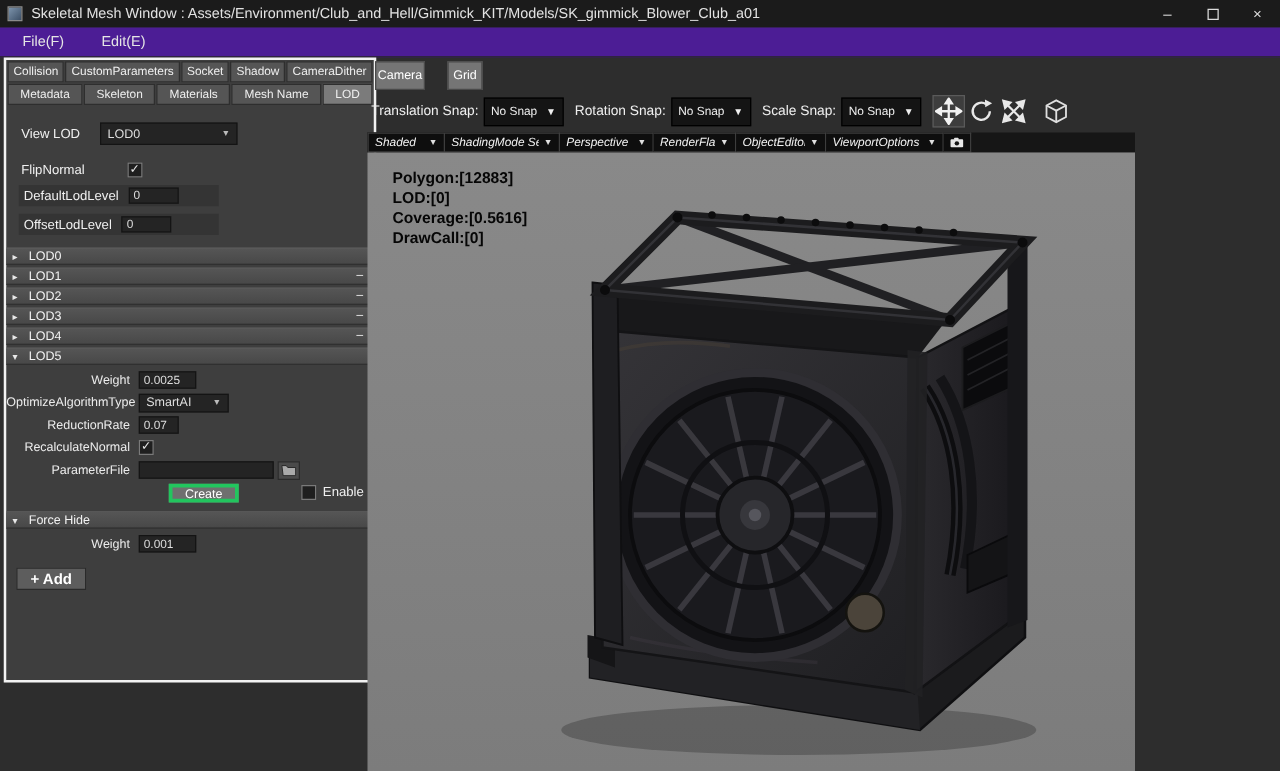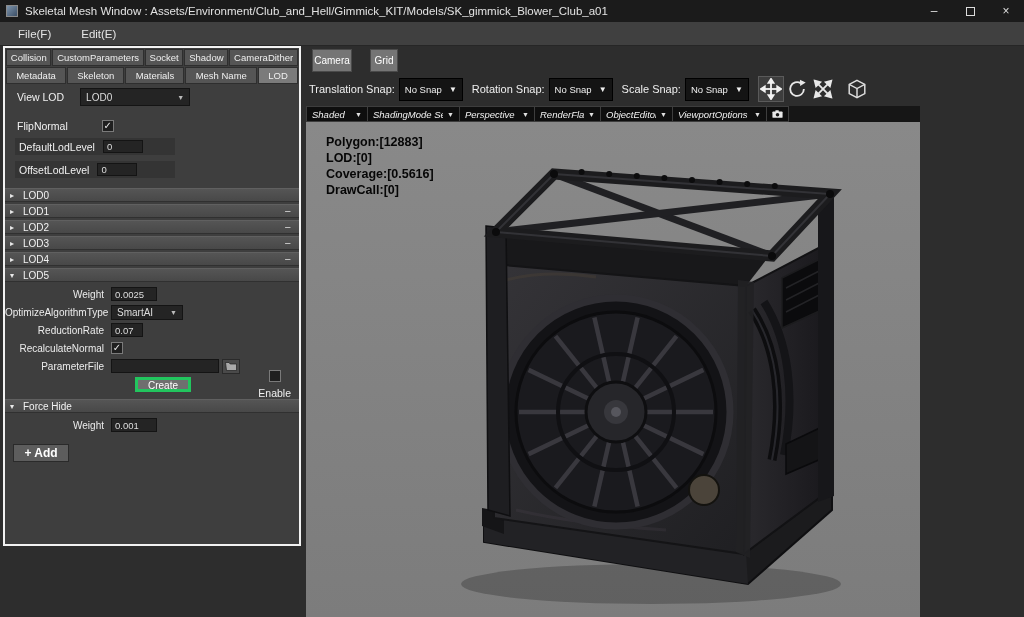--- a/index.html
+++ b/index.html
@@ -7,33 +7,33 @@
   body { position:relative; background:#2d2d2d; font-family:"Liberation Sans",sans-serif; color:#e8e8e8; }
 
   
   .titlebar { position:absolute; left:0; top:0; width:100%; height:22px; background:#1b1b1b; display:flex; align-items:center; }
   .app-icon { width:12px; height:12px; margin:0 7px 0 6px; background:linear-gradient(135deg,#7d94ac,#3c4f66); border:1px solid #8b8b8b; }
   .title-text { font-size:11.5px; color:#e2e2e2; white-space:nowrap; }
   .win-controls { margin-left:auto; display:flex; height:100%; }
   .win-btn { width:36px; height:100%; display:flex; align-items:center; justify-content:center; font-size:12px; color:#dcdcdc; }
   .maximize-box { width:9px; height:9px; border:1px solid #dcdcdc; }
 
-  .menubar { position:absolute; left:0; top:22px; width:100%; height:24px; background:#404040; border-bottom:1px solid #262626; display:flex; align-items:center; padding-left:10px; gap:14px; }
+  .menubar { position:absolute; left:0; top:22px; width:100%; height:24px; background:#4c1d95; border-bottom:1px solid #262626; display:flex; align-items:center; padding-left:10px; gap:14px; }
   .menu-item { font-size:11.5px; color:#e5e5e5; padding:2px 8px; }
 
   
   .left-panel { position:absolute; left:3px; top:46px; width:298px; height:500px; background:#3e3e3e; border:2px solid #f2f2f2; }
   .tabs { display:flex; gap:1px; padding:1px 1px 0 1px; }
   .tab { flex:1 1 auto; background:#555555; color:#efefef; font-size:9.5px; padding:2px 3px; text-align:center; white-space:nowrap; border:1px solid #2e2e2e; }
   .tab.active { background:#7b7b7b; }
 
   .panel-body { position:relative; }
   .lbl { font-size:10.5px; color:#f0f0f0; }
   .row { display:flex; align-items:center; }
-  .view-lod-row { margin:4px 0 0 12px; gap:16px;text-align:right; }
+  .view-lod-row { margin:14px 0 0 12px; gap:16px;text-align:right; }
   .dropdown { width:110px; height:18px; background:#242424; border:1px solid #141414; display:flex; align-items:center; padding:0 5px; }
   .dd-val { font-size:10px; color:#dddddd; }
   .dd-arrow { margin-left:auto; font-size:7px; color:#bbbbbb; }
   .flip-row { margin:14px 0 0 12px; gap:34px; }
   .checkbox { width:12px; height:12px; background:#1f1f1f; border:1px solid #7a7a7a; display:flex; align-items:center; justify-content:center; }
   .chk { font-size:10px; line-height:10px; color:#e8e8e8; }
   .mini-row { margin:6px 0 0 10px; width:160px; background:#343434; padding:2px 4px; gap:8px; }
   .mini-input { width:40px; height:13px; background:#242424; border:1px solid #141414; color:#dddddd; font-size:9.5px; padding:0 3px; font-family:"Liberation Sans",sans-serif; }
 
   .section-header { height:14px; margin-top:2px; background:linear-gradient(#555555,#484848); border-top:1px solid #606060; border-bottom:1px solid #303030; display:flex; align-items:center; padding:0 5px; gap:5px; }
@@ -43,25 +43,25 @@
   .first-header { margin-top:10px; }
 
   .lod-body { padding:3px 0 4px 0; }
   .prop-row { display:flex; align-items:center; height:18px; }
   .prop-label { width:106px; text-align:right; font-size:10px; color:#ececec; padding-right:7px; }
   .prop-input { height:14px; background:#242424; border:1px solid #141414; color:#dddddd; font-size:9.5px; padding:0 3px; font-family:"Liberation Sans",sans-serif; }
   .w46 { width:46px; } .w32 { width:32px; } .w108 { width:108px; }
   .prop-dd { width:72px; height:15px; }
   .folder-btn { width:18px; height:15px; margin-left:3px; background:#4a4a4a; border:1px solid #2a2a2a; display:flex; align-items:center; justify-content:center; }
   .create-btn { width:56px; height:15px; margin-left:24px; background:#6f6f6f; border:3px solid #22c55e; color:#ffffff; font-size:10px; font-family:"Liberation Sans",sans-serif; }
-  .enable-group { margin-left:auto; display:flex; align-items:center; gap:5px; padding-right:8px;flex-direction:column; }
+  .enable-group { margin-left:auto; display:flex; align-items:center; gap:5px; padding-right:8px; }
   .add-btn { margin:10px 0 0 8px; width:56px; height:18px; background:#5d5d5d; border:1px solid #2a2a2a; color:#ffffff; font-weight:bold; font-size:12px; display:flex; align-items:center; justify-content:center; }
 
   
-  .right-area { position:absolute; left:306px; top:46px; width:614px; height:571px; }
+  .right-area { position:absolute; left:294px; top:46px; width:614px; height:571px; }
   .toolbar-row1 { position:absolute; left:0; top:2px; width:100%; height:26px; }
   .gray-btn { position:absolute; height:23px; background:#757575; border:1px solid #4a4a4a; color:#ffffff; font-size:10px; font-family:"Liberation Sans",sans-serif; }
   .camera-btn { left:6px; top:1px; width:40px; }
   .grid-btn { left:64px; top:1px; width:28px; }
 
   .toolbar-row2 { position:absolute; left:0; top:28px; width:100%; height:30px; display:flex; align-items:center; padding-left:3px; }
   .snap-label { font-size:11px; color:#efefef; margin-right:4px; white-space:nowrap; }
   .black-dd { width:64px; height:23px; background:#141414; border:1px solid #000000; display:flex; align-items:center; padding:0 5px; margin-right:9px; }
   .black-dd .dd-val { font-size:9.5px; color:#f0f0f0; }
   .black-dd .dd-arrow { font-size:8px; color:#f0f0f0; }

